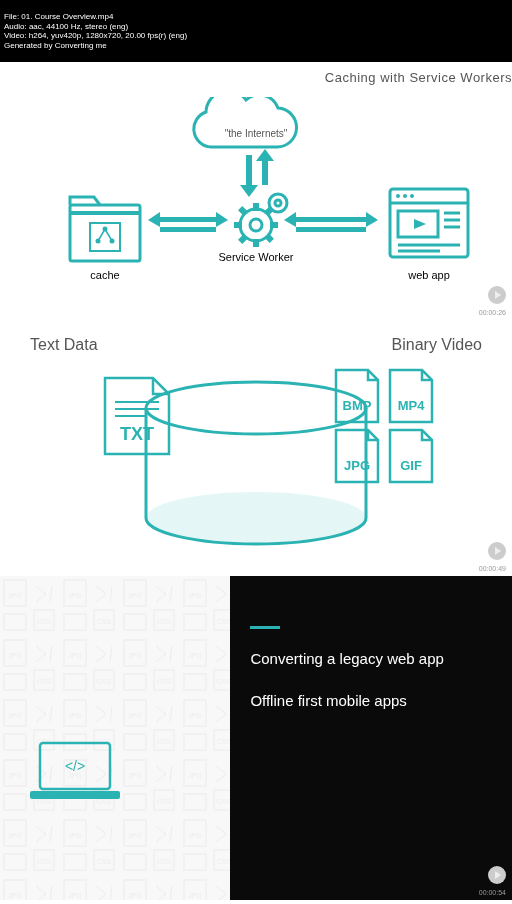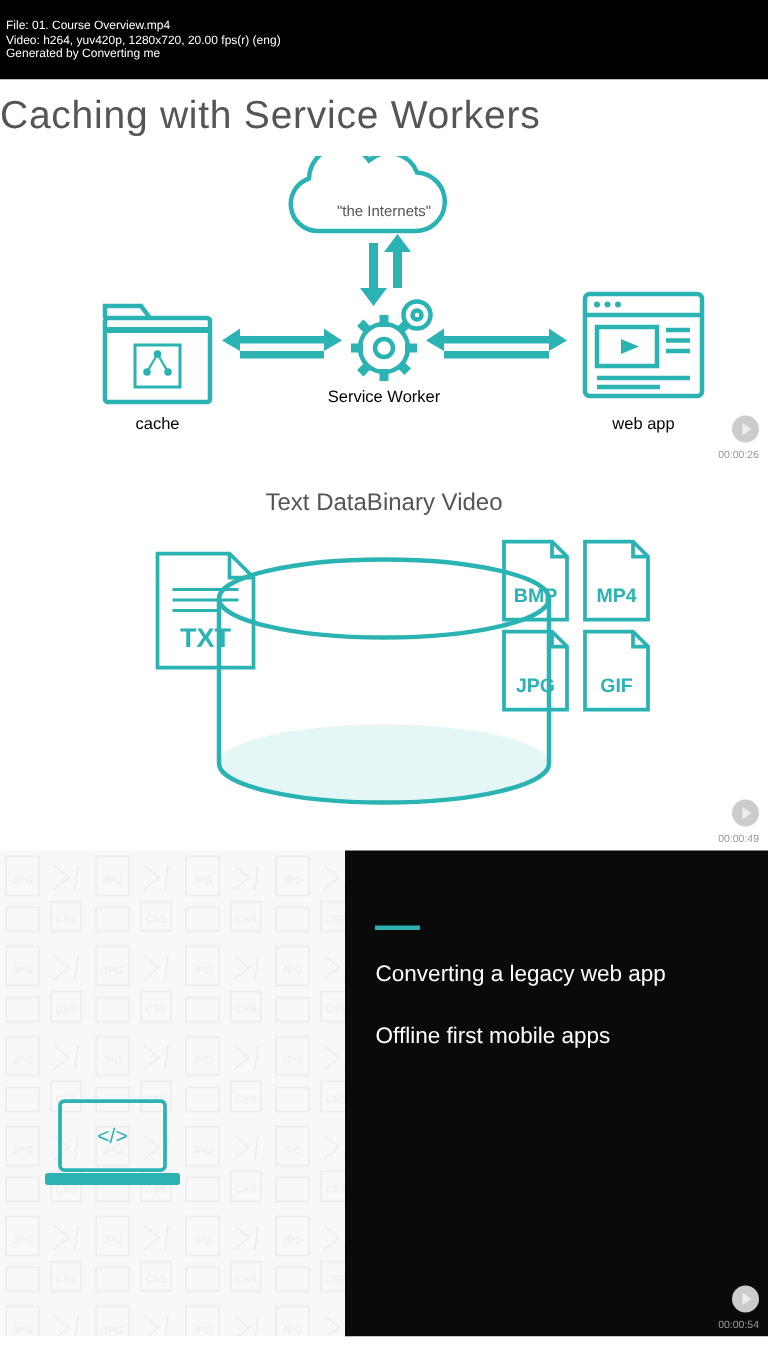--- a/index.html
+++ b/index.html
@@ -1,19 +1,19 @@
 <!DOCTYPE html>
 <html><head>
 <meta charset="utf-8">
 <style>
 *{margin:0;padding:0;box-sizing:border-box}
 body{width:512px;background:#fff;font-family:Arial,sans-serif}
 .meta{background:#000;color:#fff;font-size:8px;padding:12px 4px;line-height:1.2}
 .slide{position:relative;background:#fff;padding:8px 0}
-.title{text-align:left;font-size:26px;color:#555;font-weight:300;margin-bottom:12px;letter-spacing:0.5px}
+.title{text-align:right;font-size:13px;color:#555;font-weight:300;margin-bottom:12px;letter-spacing:0.5px}
 .s1{height:258px}
 .s2{height:256px}
 .s3{height:324px;display:flex;padding:0}
 .teal{stroke:#2bb3b3;fill:none;stroke-width:3}
 .tealfill{fill:#2bb3b3}
 .playbtn{position:absolute;right:6px;bottom:16px;width:18px;height:18px;border-radius:50%;background:#ccc;display:flex;align-items:center;justify-content:center}
 .playbtn::after{content:'';border-left:6px solid #eee;border-top:4px solid transparent;border-bottom:4px solid transparent;margin-left:2px}
 .tstamp{position:absolute;right:6px;bottom:4px;font-size:7px;color:#999}
 .lbl{font-size:11px;color:#555;text-align:center}
 .red{color:#d94848}
@@ -25,20 +25,21 @@
 .pattern{position:absolute;inset:0;opacity:0.2}
 .laptop{position:absolute;left:30px;top:165px}
 .hdr{font-size:16px;color:#555;font-weight:400}
 .fileicon{stroke:#2bb3b3;fill:none;stroke-width:2.5}
 </style>
 </head>
 <body>
 
 <div class="meta">
 <div>File: 01. Course Overview.mp4</div>
+<div>Audio: aac, 44100 Hz, stereo (eng)</div>
 <div>Video: h264, yuv420p, 1280x720, 20.00 fps(r) (eng)</div>
 <div>Generated by Converting me</div>
 </div>
 
 <div class="slide s1">
 <div class="title">Caching with Service Workers</div>
 <svg width="512" height="200">
 
   <g transform="translate(256,18)">
     <path class="teal" d="M-45,32 a18,18 0 0,1 -5,-35 a22,22 0 0,1 40,-12 a20,20 0 0,1 32,8 a16,16 0 0,1 -2,39 z"></path>
@@ -107,21 +108,21 @@
         <path d="M296,115 l0,15 l-12,-7 z"></path>
         <path d="M366,115 l0,15 l12,-7 z"></path>
     <rect x="296" y="130" width="70" height="5"></rect>
   </g>
 </svg>
 <div class="playbtn"></div>
 <div class="tstamp">00:00:26</div>
 </div>
 
 <div class="slide s2">
-<div style="display:flex;justify-content:center;padding:8px 30px 4px">
+<div style="display:flex;justify-content:space-between;padding:8px 30px 4px">
   <span class="hdr red">Text Data</span>
   <span class="hdr">Binary Video</span>
 </div>
 <svg width="512" height="200">
 
   <ellipse cx="256" cy="50" rx="110" ry="26" class="teal"></ellipse>
   <path class="teal" d="M146,50 l0,110 a110,26 0 0,0 220,0 l0,-110"></path>
   <ellipse cx="256" cy="160" rx="110" ry="26" fill="rgba(43,179,179,0.12)"></ellipse>
 
   <g transform="translate(105,20)">

